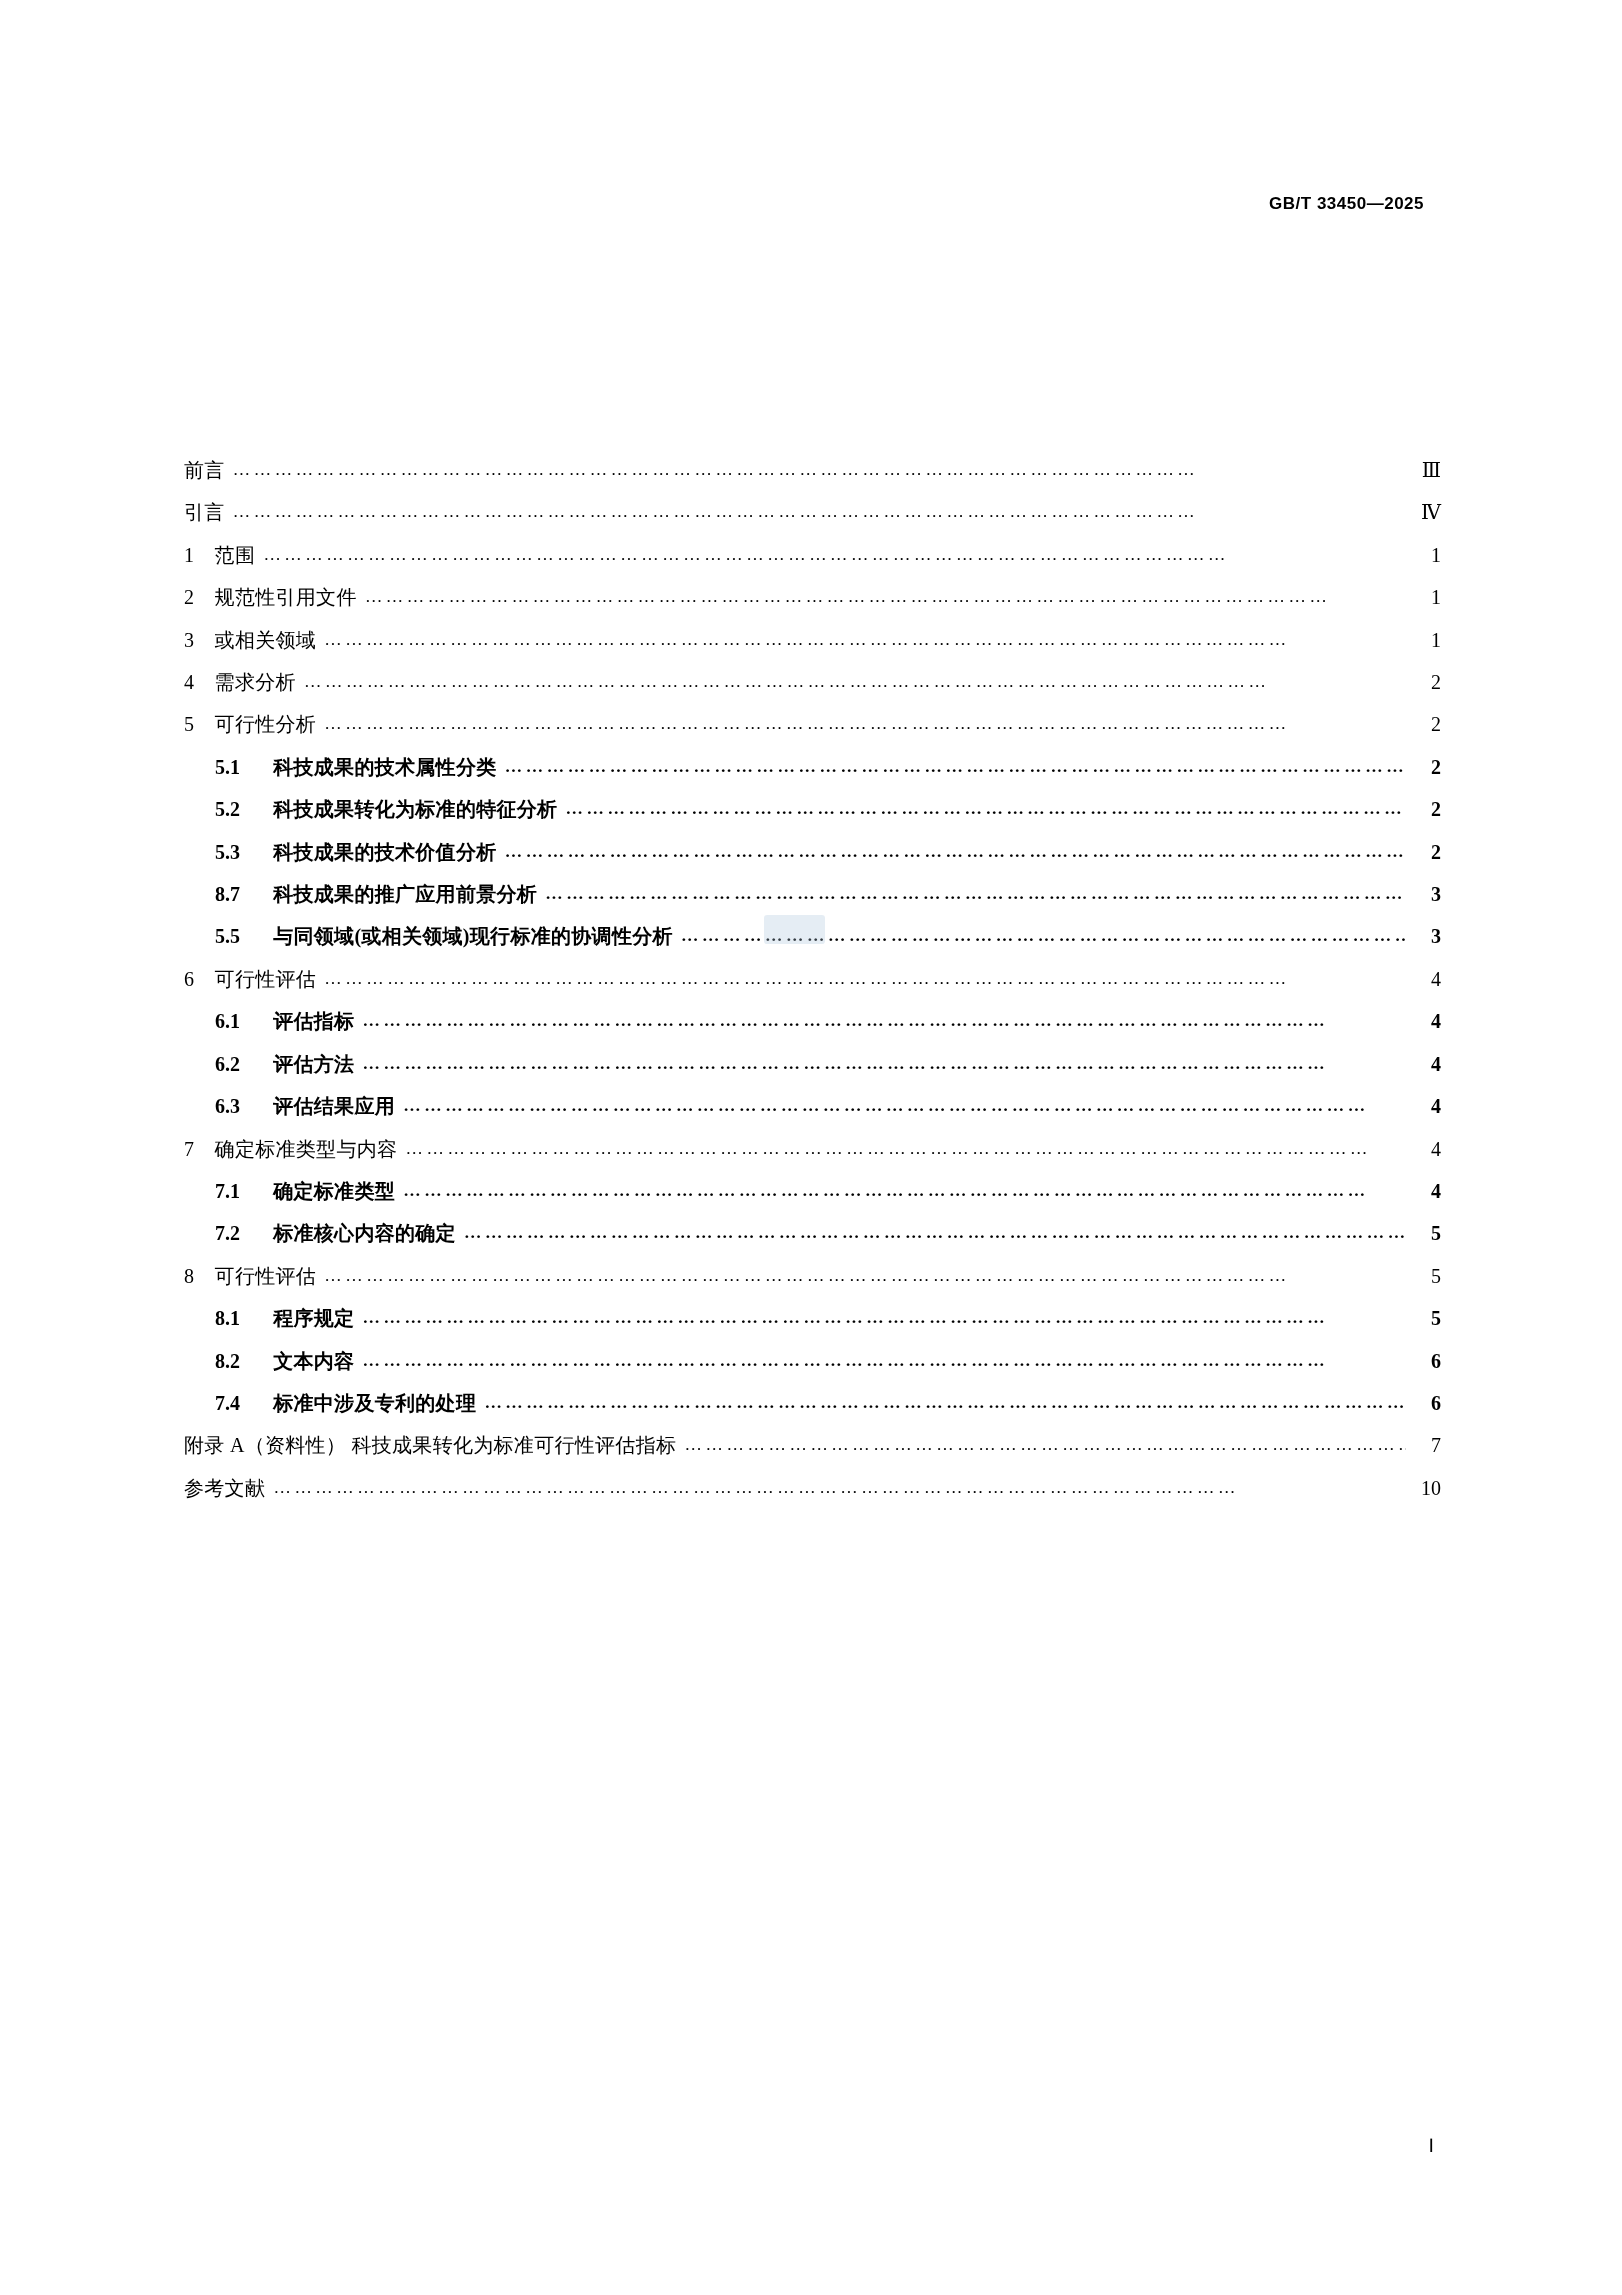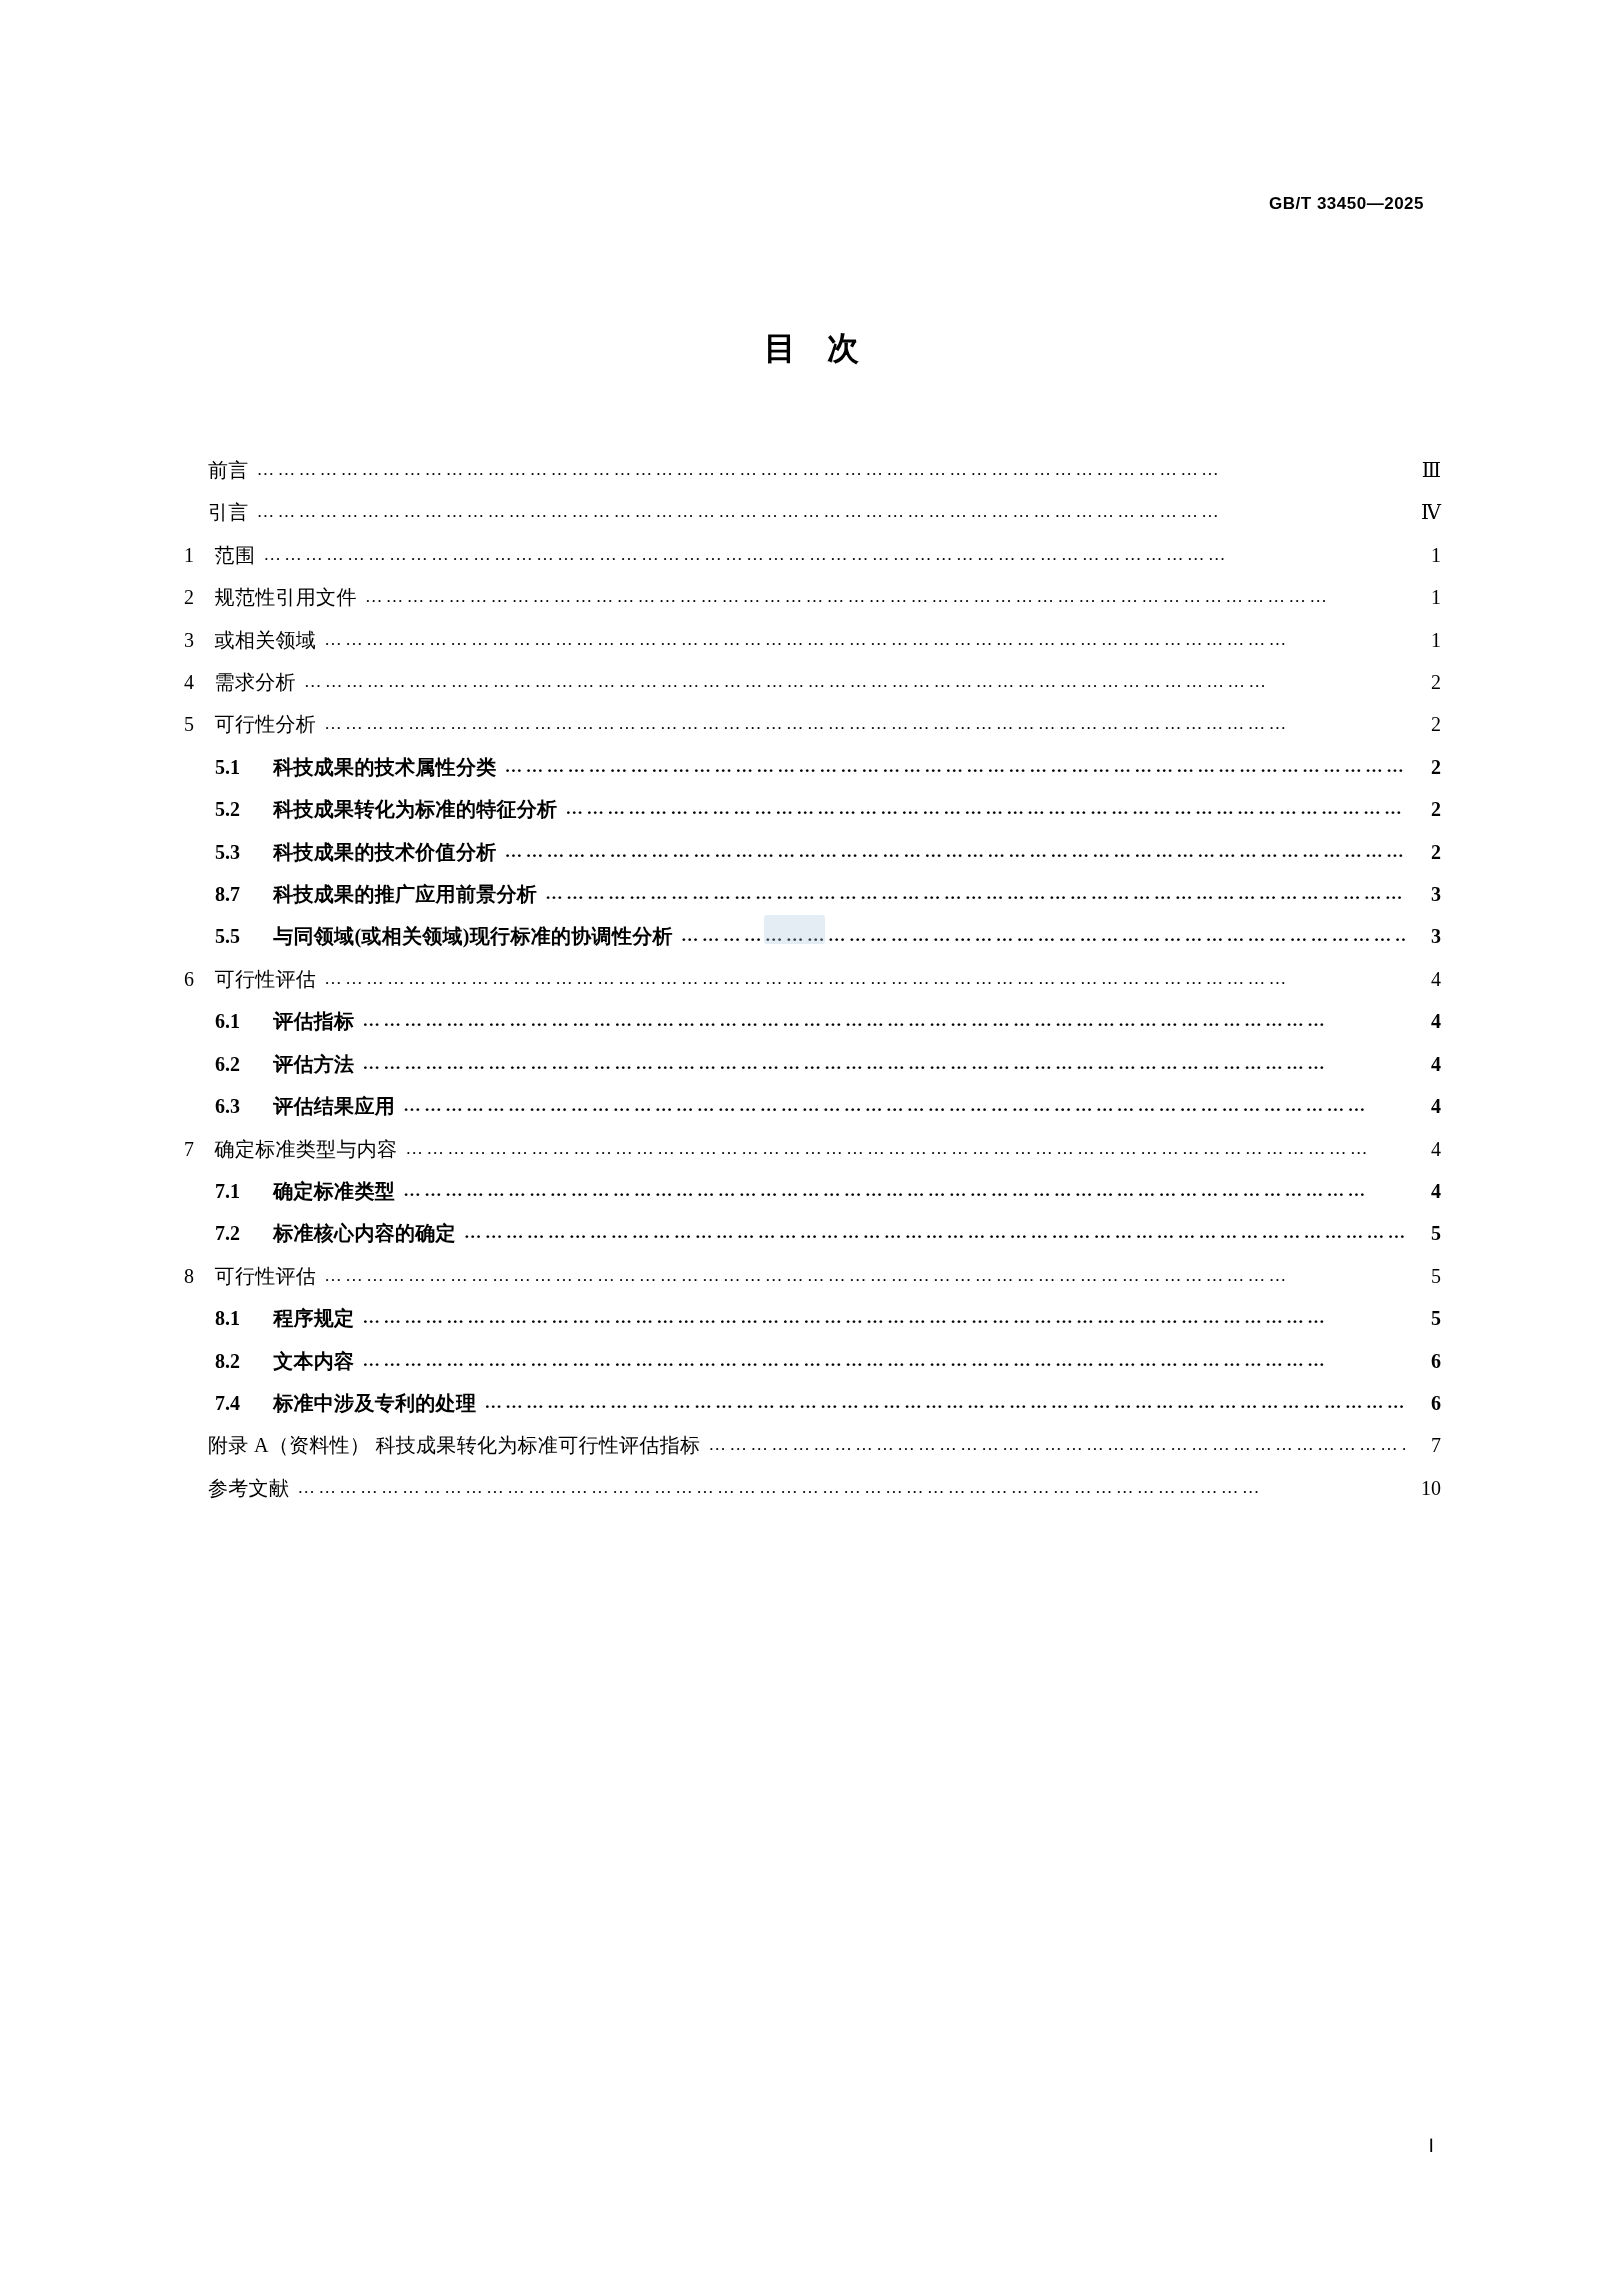--- a/index.html
+++ b/index.html
@@ -51,21 +51,21 @@
   .toc-row {
     display: flex;
     align-items: baseline;
     font-size: 20px;
     line-height: 1;
     margin-bottom: 22px;
     white-space: nowrap;
   }
   .toc-row.lvl1 { padding-left: 0px; }
   .toc-row.lvl2 { padding-left: 31px; font-weight: bold; }
-  .toc-row.front { padding-left: 0px; margin-left: 24px; }
+  .toc-row.front { padding-left: 0px; }
 
   .num {
     display: inline-block;
     min-width: 19.4px;
     margin-right: 11.2px;
   }
   .num2 {
     display: inline-block;
     min-width: 49px;
     margin-right: 9.2px;
@@ -106,23 +106,20 @@
     border-radius: 3.1px;
   }
 </style>
 </head>
 <body>
 
 <div class="page">
 
   <div class="header">GB/T 33450—2025</div>
 
-  <div class="title">
-    <span>目</span><span class="gap"></span><span>次</span>
-  </div>
 
   <div class="toc">
 
     <div class="toc-row front">
       <span class="label">前言</span>
       <span class="dots">…………………………………………………………………………………………………………………………</span>
       <span class="pg">Ⅲ</span>
     </div>
     <div class="toc-row front">
       <span class="label">引言</span>

